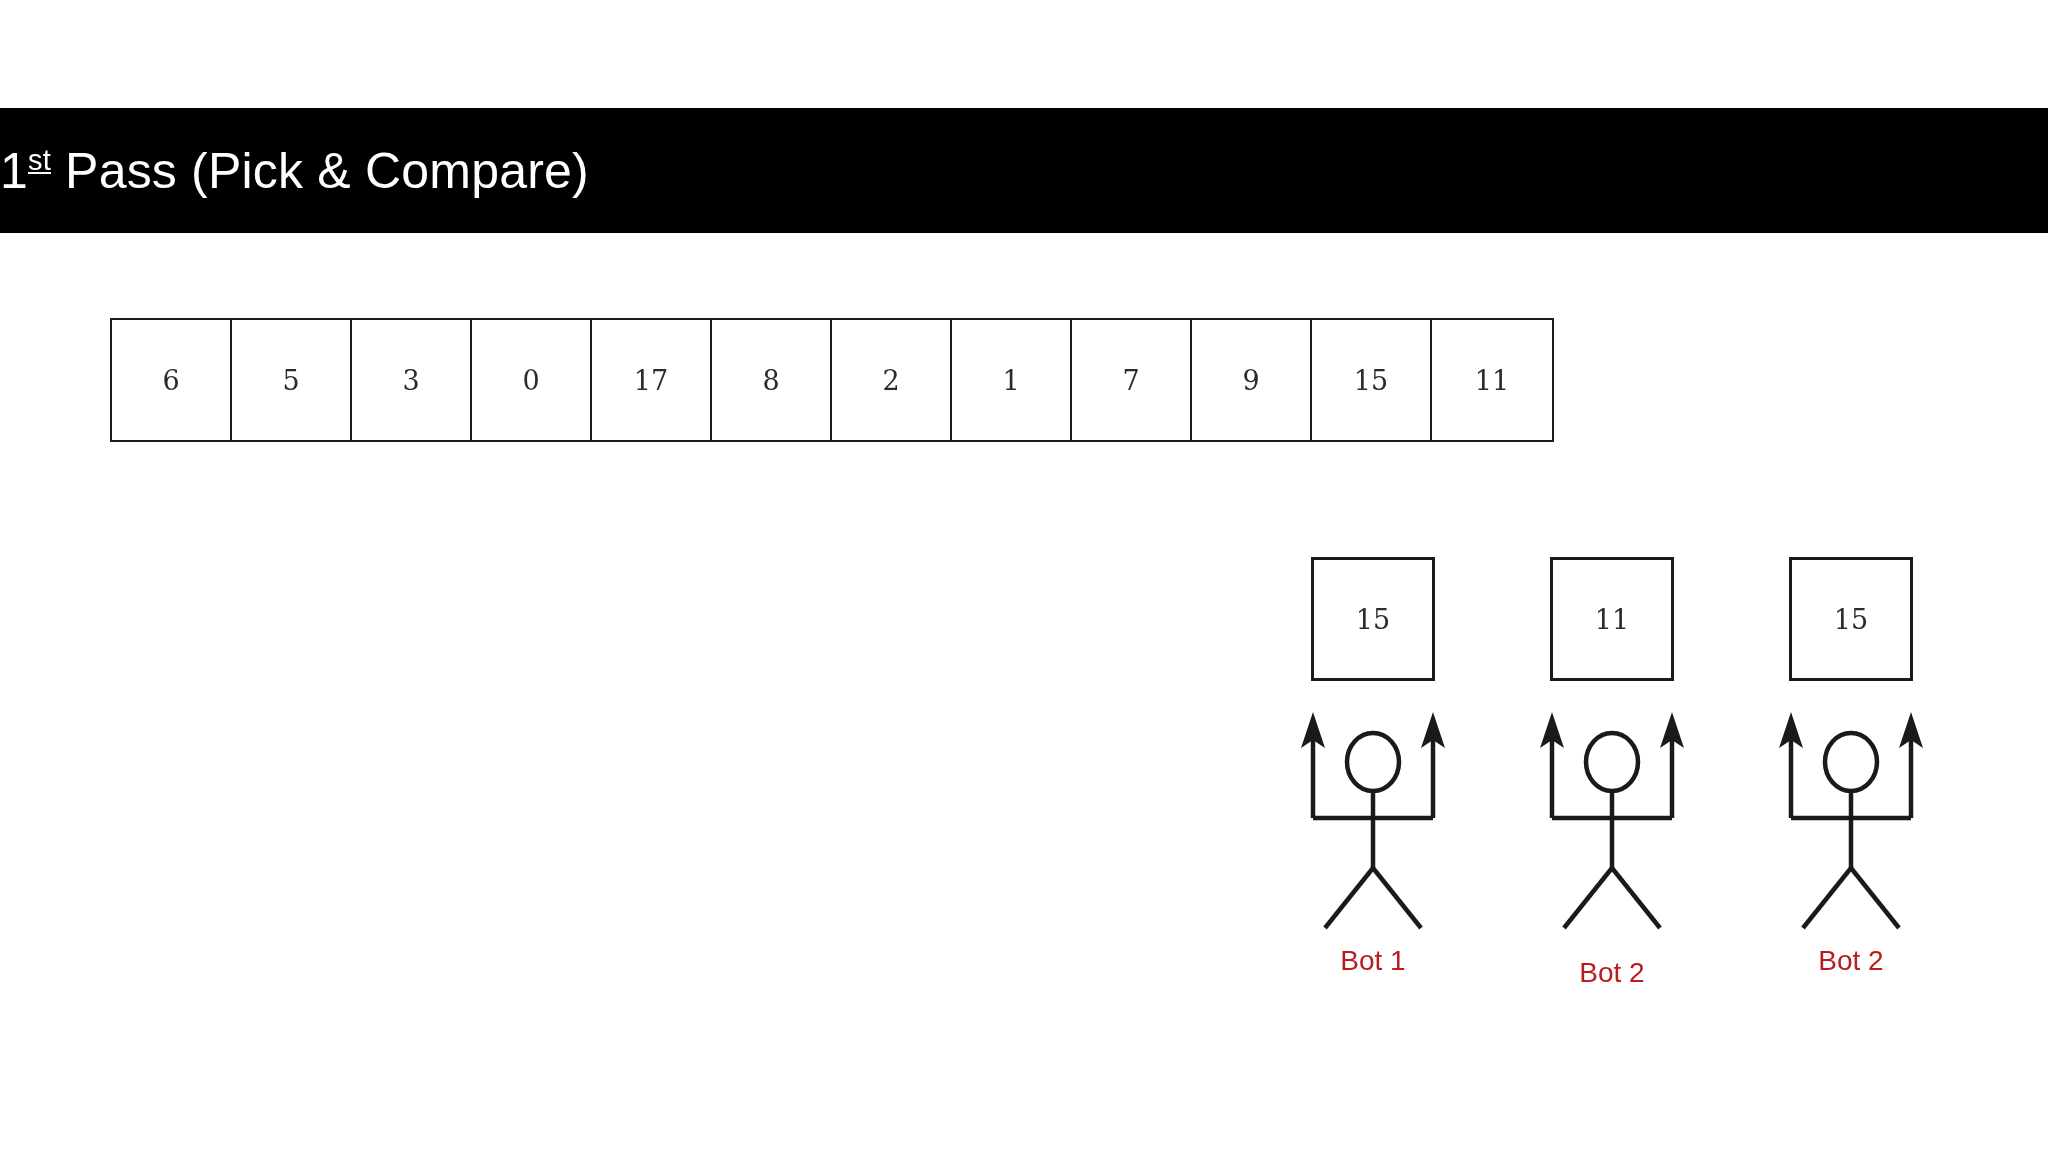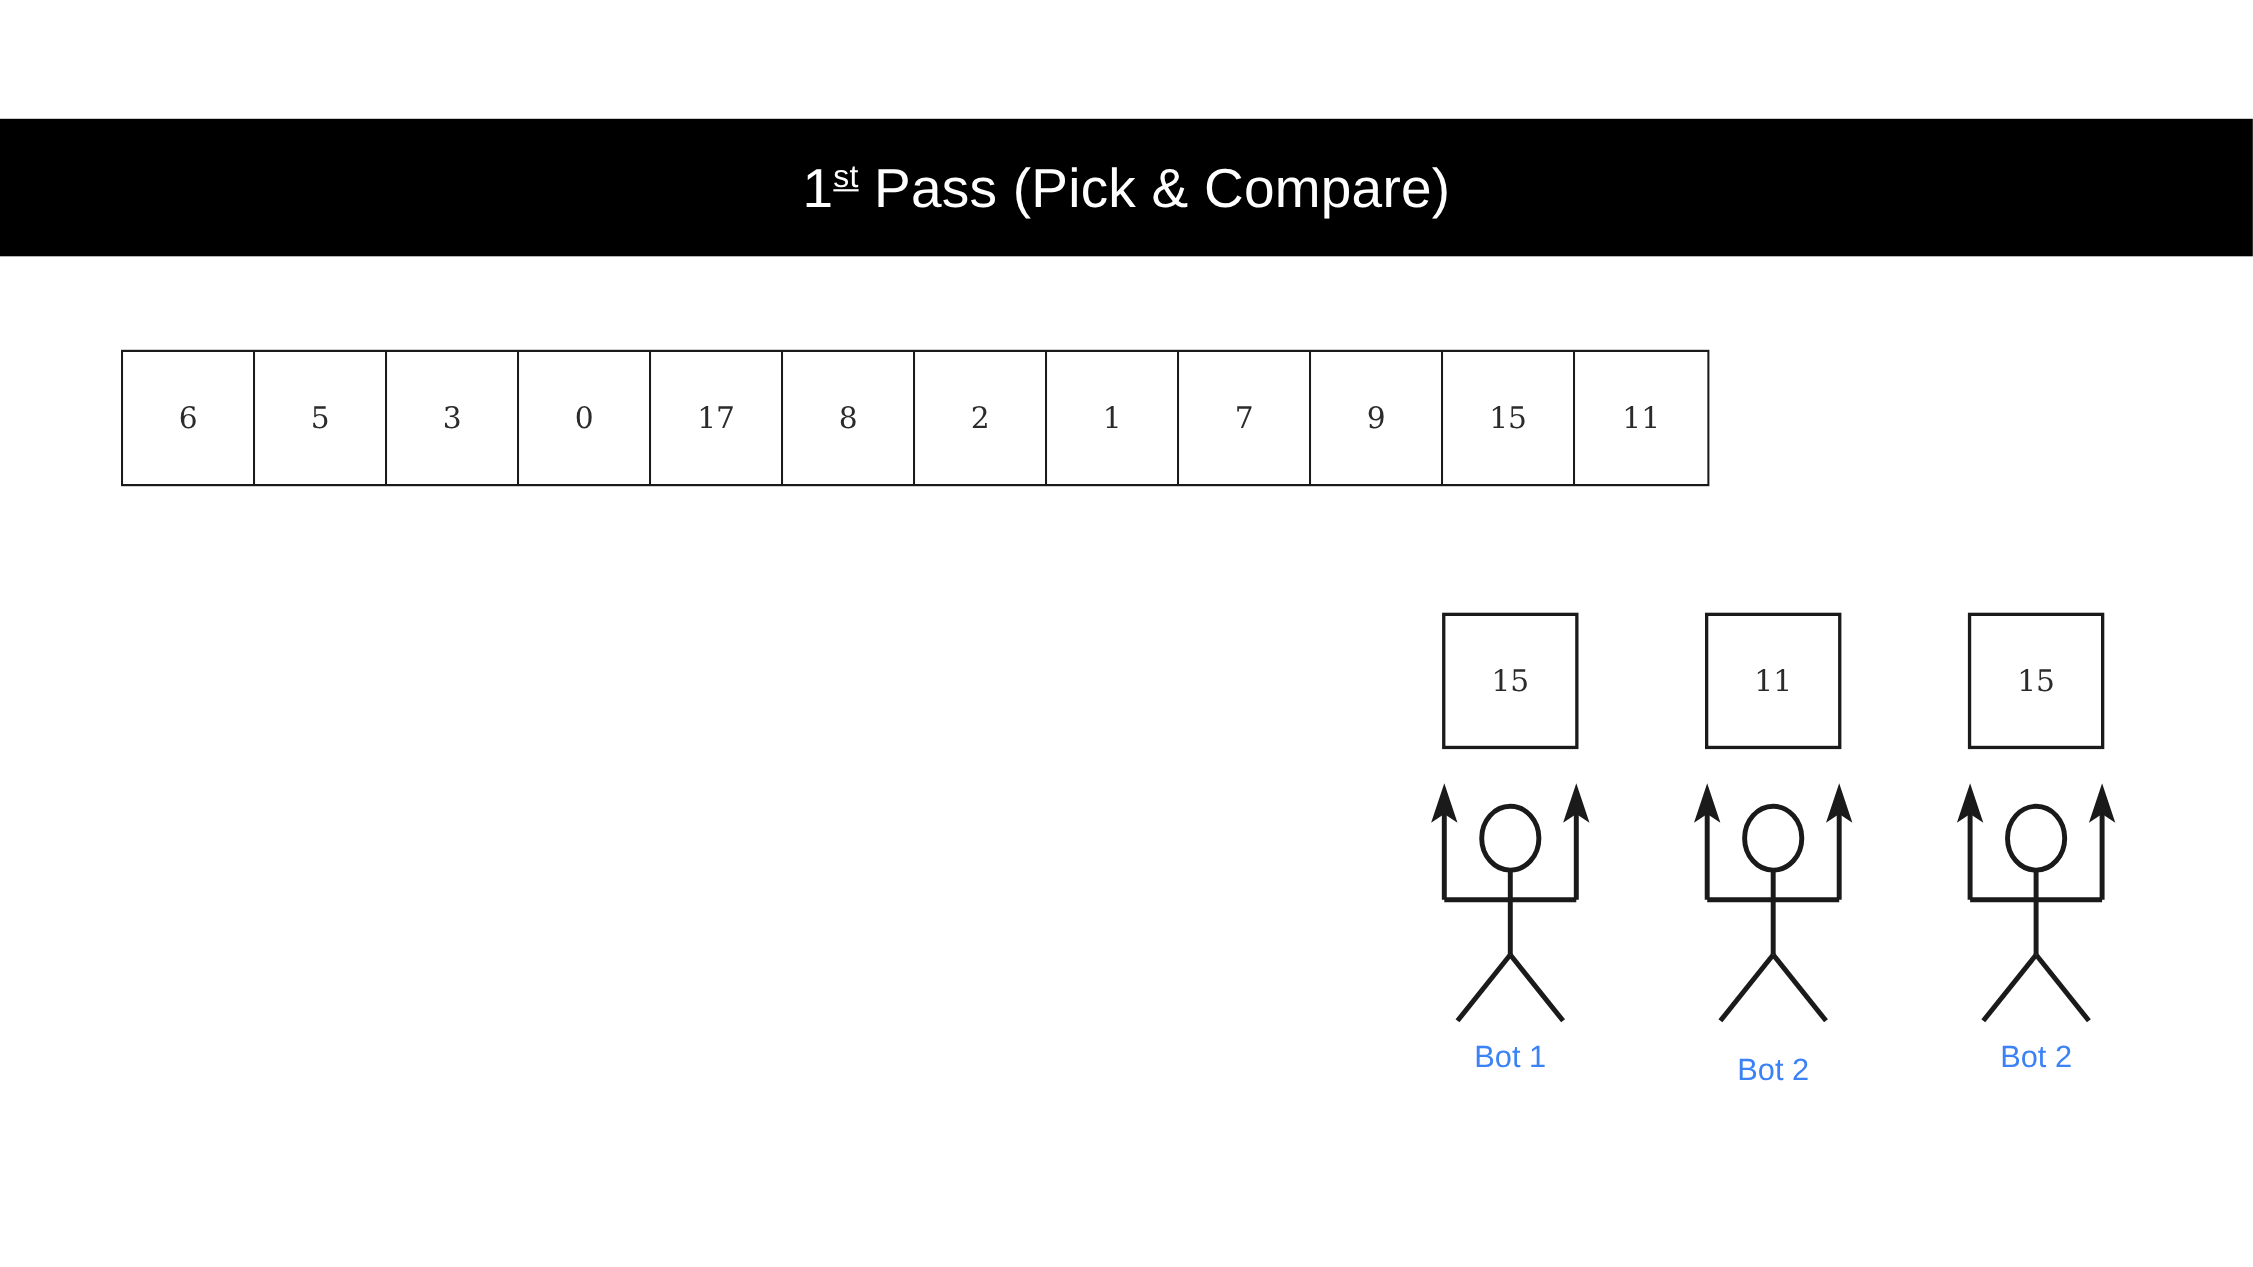--- a/index.html
+++ b/index.html
@@ -20,21 +20,21 @@
   
   .title-band {
     position: absolute;
     left: 0;
     top: 108px;
     width: 2048px;
     height: 125px;
     background: #000000;
     display: flex;
     align-items: center;
-    justify-content: center;
+    justify-content: flex-start;
   }
   .title-text {
     color: #ffffff;
     font-size: 50px;
     font-weight: 400;
     letter-spacing: 0.2px;
     line-height: 1;
     white-space: nowrap;
   }
   .title-text sup {
@@ -104,21 +104,21 @@
     width: 164px;
     height: 235px;
   }
 
   .bot-label {
     position: absolute;
     top: 945px;
     width: 164px;
     text-align: center;
     font-size: 28px;
-    color: #3b82f6;
+    color: #b91c1c;
     font-family: "Liberation Sans", "DejaVu Sans", sans-serif;
     white-space: nowrap;
   }
 </style>
 </head>
 <body>
 
 <div class="title-band">
   <div class="title-text"><span>1</span><sup>st</sup><span> Pass (Pick &amp; Compare)</span></div>
 </div>

